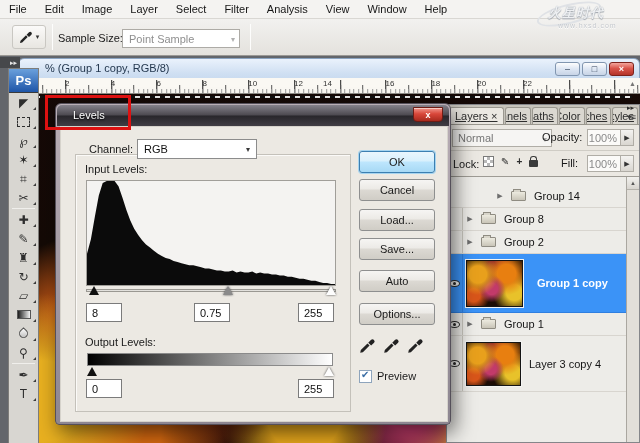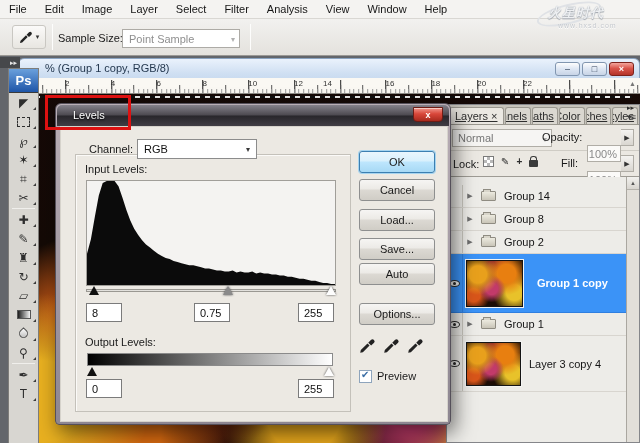--- a/index.html
+++ b/index.html
@@ -98,21 +98,21 @@
   .tab.inactive { width:26px; }
   .tab .tab-label { position:absolute; right:3px; top:2px; white-space:nowrap; color:#2e2e2e;text-decoration:underline; }
   .tab.active .tab-label { left:5px; right:auto; }
   .panel-collapse { position:absolute; right:5px; top:-1px; font-size:7px; color:#2e2e2e; }
   .panel-menu { position:absolute; right:4px; top:7px; font-size:9px; color:#3a3a3a; letter-spacing:-1px;}
   .blend-row { position:relative; height:26px; border-bottom:1px solid #cfccc5; }
   .blend-dd { position:absolute; left:5px; top:4px; width:100px; height:18px; background:#f6f5f3;
     border:1px solid #b0ada6; color:#767676; padding:2px 0 0 5px; }
   .blend-dd .caret { position:absolute; right:4px; top:5px; font-size:8px; color:#a8a8a8; }
   .pct-label { position:absolute; top:6px; color:#1a1a1a; }
-  .pct-box { position:absolute; top:20px; left:140px; width:34px; height:17px; background:#fbfaf8;
+  .pct-box { position:absolute; top:4px; left:140px; width:34px; height:17px; background:#fbfaf8;
     border:1px solid #b0ada6; color:#8a8a8a; text-align:right; padding:2px 3px 0 0; }
   .pct-arrow { position:absolute; top:4px; left:174px; width:13px; height:17px; background:linear-gradient(#f4f3f1,#d9d6d0);
     border:1px solid #b0ada6; border-left:none; font-size:7px; color:#333;
     display:flex; align-items:center; justify-content:center; }
   .lock-row { position:relative; height:26px; border-bottom:1px solid #9e9b94; }
   .lock-label { position:absolute; left:6px; top:7px; }
   .lock-icons { position:absolute; left:36px; top:5px; display:flex; align-items:center; gap:7px; }
   .checker-icon { width:11px; height:11px; border:1px solid #7a7a7a;
     background-image:linear-gradient(45deg,#b8b8b8 25%,transparent 25%,transparent 75%,#b8b8b8 75%),
       linear-gradient(45deg,#b8b8b8 25%,#fff 25%,#fff 75%,#b8b8b8 75%);
@@ -362,21 +362,21 @@
         <span class="checker-icon"></span>
         <span class="lock-glyph">✎</span>
         <span class="lock-glyph" style="font-weight:bold">+</span>
         <span class="padlock-icon"></span>
       </span>
       <span class="pct-label" style="left:114px">Fill:</span>
       <span class="pct-box">100%</span>
       <span class="pct-arrow">▶</span>
     </div>
     <div class="layer-list" id="layer-list">
-        <div class="layer-row group-row" style="height: 23px;">
+        <div class="layer-row group-row" style="height: 23px; flex-direction: column;">
           <div class="eye-cell"></div>
           <div class="row-content">
             <span class="expand-tri">▶</span>
             <span class="folder-icon"></span>
             <span class="layer-label">Group 14</span>
           </div>
         </div>
         <div class="layer-row group-row" style="height: 23px;">
           <div class="eye-cell"></div>
           <div class="row-content">
@@ -456,21 +456,21 @@
       <div class="out-grad"></div>
       <span class="tri" style="left:26px;top:240px"></span>
       <span class="tri white" style="left:263px;top:240px"></span>
       <div class="val-field" style="left:25px;top:252px">0</div>
       <div class="val-field" style="left:237px;top:252px">255</div>
 
       <div class="btn default" style="top:24px">OK</div>
       <div class="btn" style="top:52px">Cancel</div>
       <div class="btn" style="top:111px">Save...</div>
       <div class="btn" style="top:82px">Load...</div>
-      <div class="btn" style="top:136px">Auto</div>
+      <div class="btn" style="top:143px">Auto</div>
       <div class="btn" style="top:176px">Options...</div>
 
       <svg class="dropper" style="left:298px;top:210px" viewBox="0 0 14 14">
           <path fill="#222" d="M1 13 L1.5 10.8 L7 5.3 L8.7 7 L3.2 12.5 Z M7.6 4.7 L10 2.3 a1.7 1.7 0 0 1 2.4 2.4 L10 7.1 Z"></path>
         </svg>
       <svg class="dropper" style="left:322px;top:210px" viewBox="0 0 14 14">
           <path fill="#222" d="M1 13 L1.5 10.8 L7 5.3 L8.7 7 L3.2 12.5 Z M7.6 4.7 L10 2.3 a1.7 1.7 0 0 1 2.4 2.4 L10 7.1 Z"></path>
         </svg>
       <svg class="dropper" style="left:346px;top:210px" viewBox="0 0 14 14">
           <path fill="#222" d="M1 13 L1.5 10.8 L7 5.3 L8.7 7 L3.2 12.5 Z M7.6 4.7 L10 2.3 a1.7 1.7 0 0 1 2.4 2.4 L10 7.1 Z"></path>

